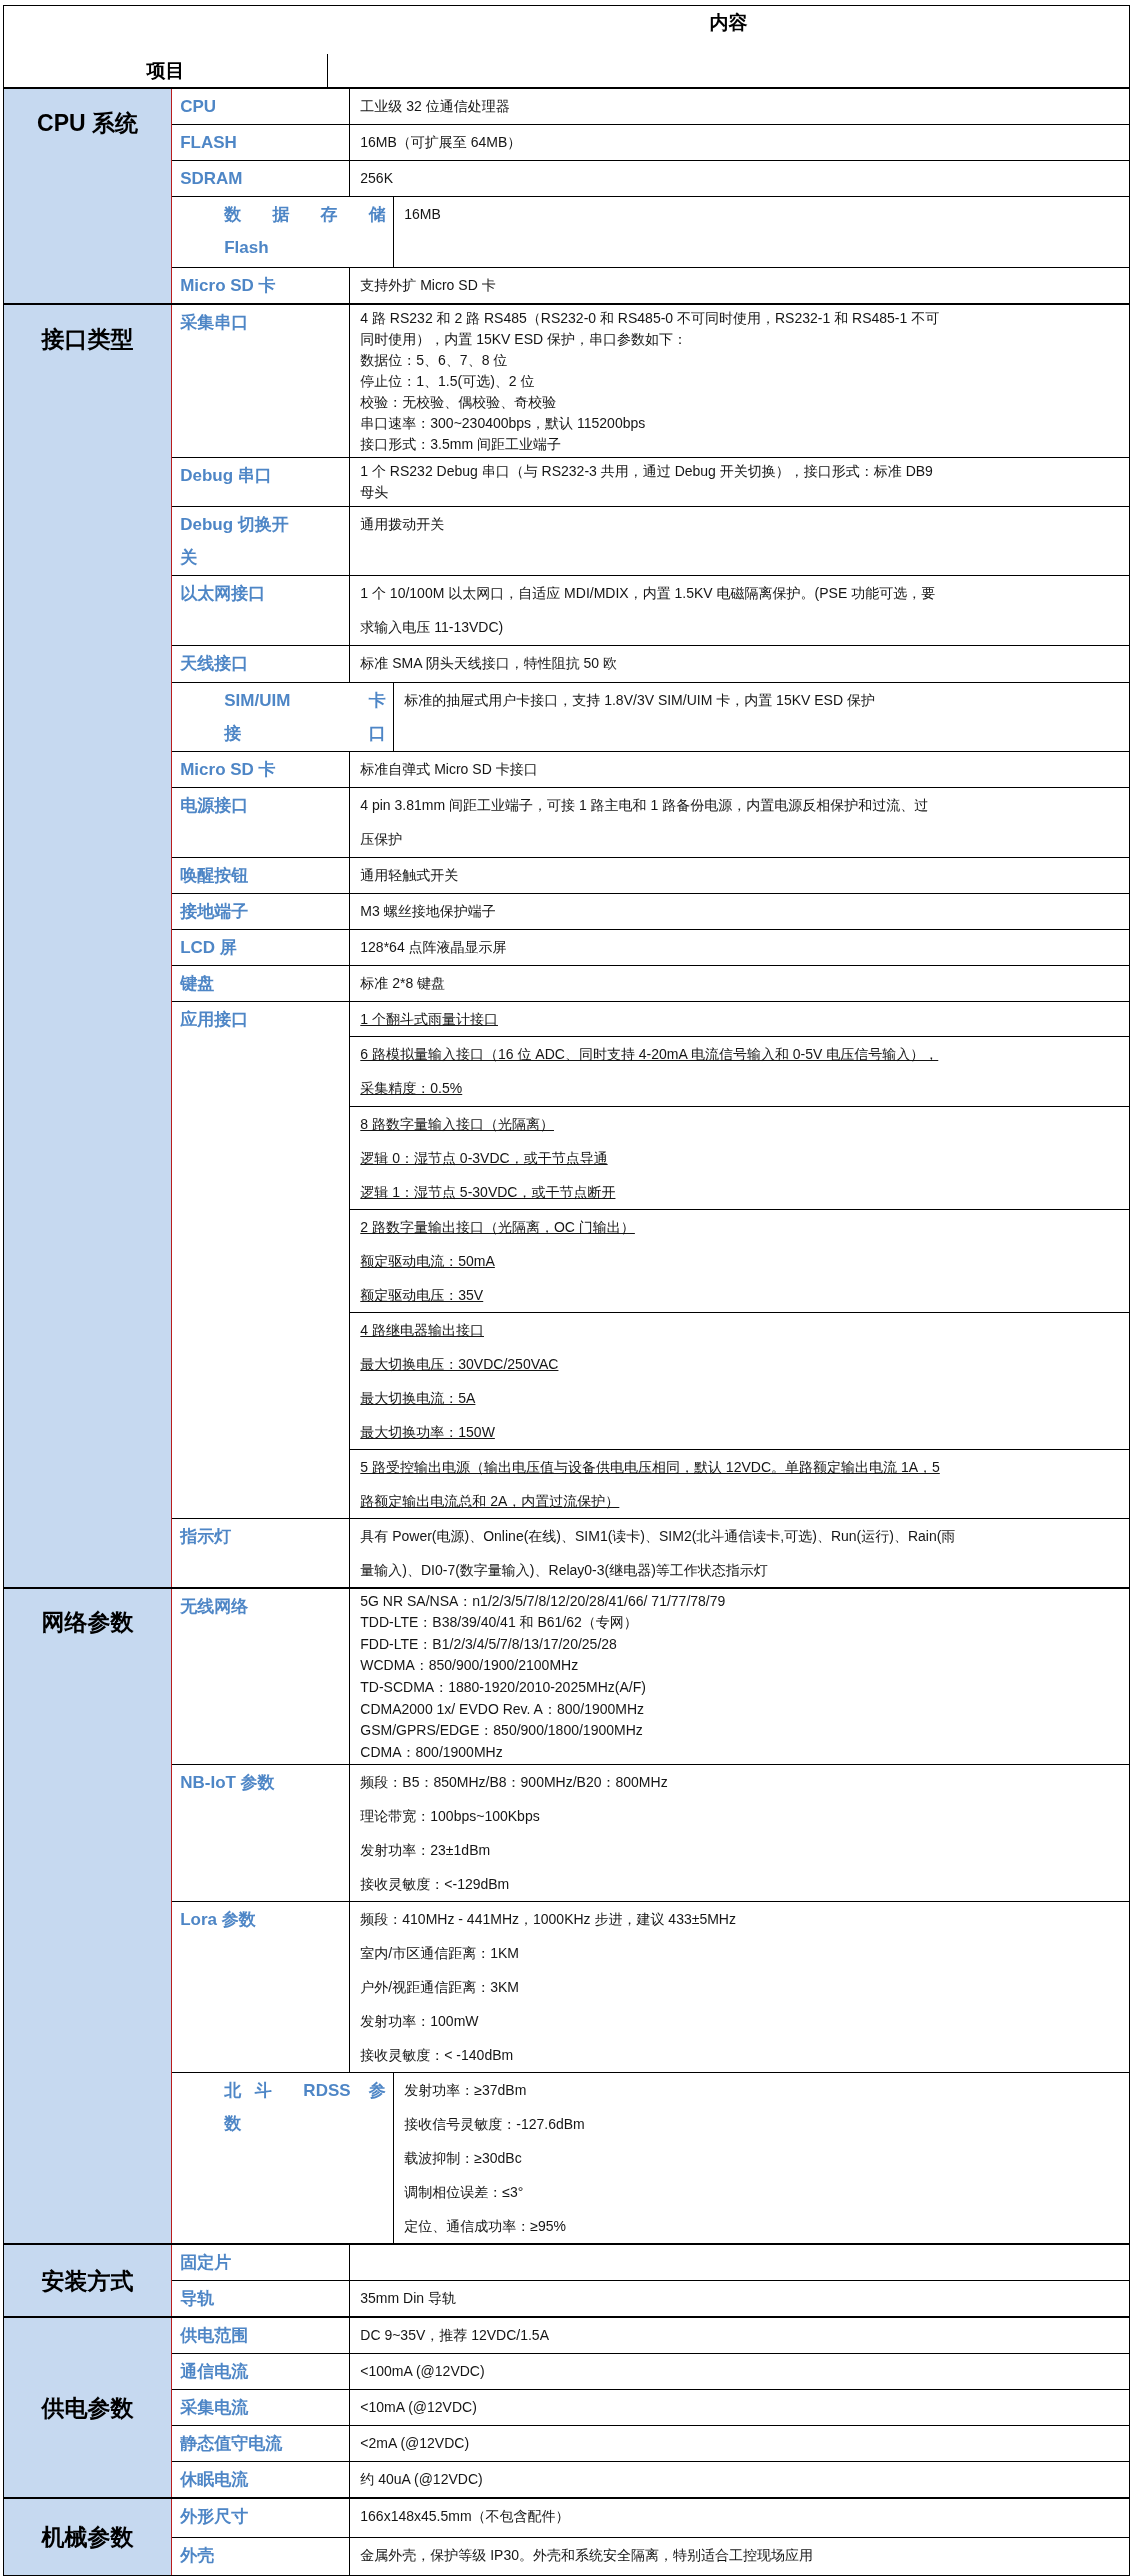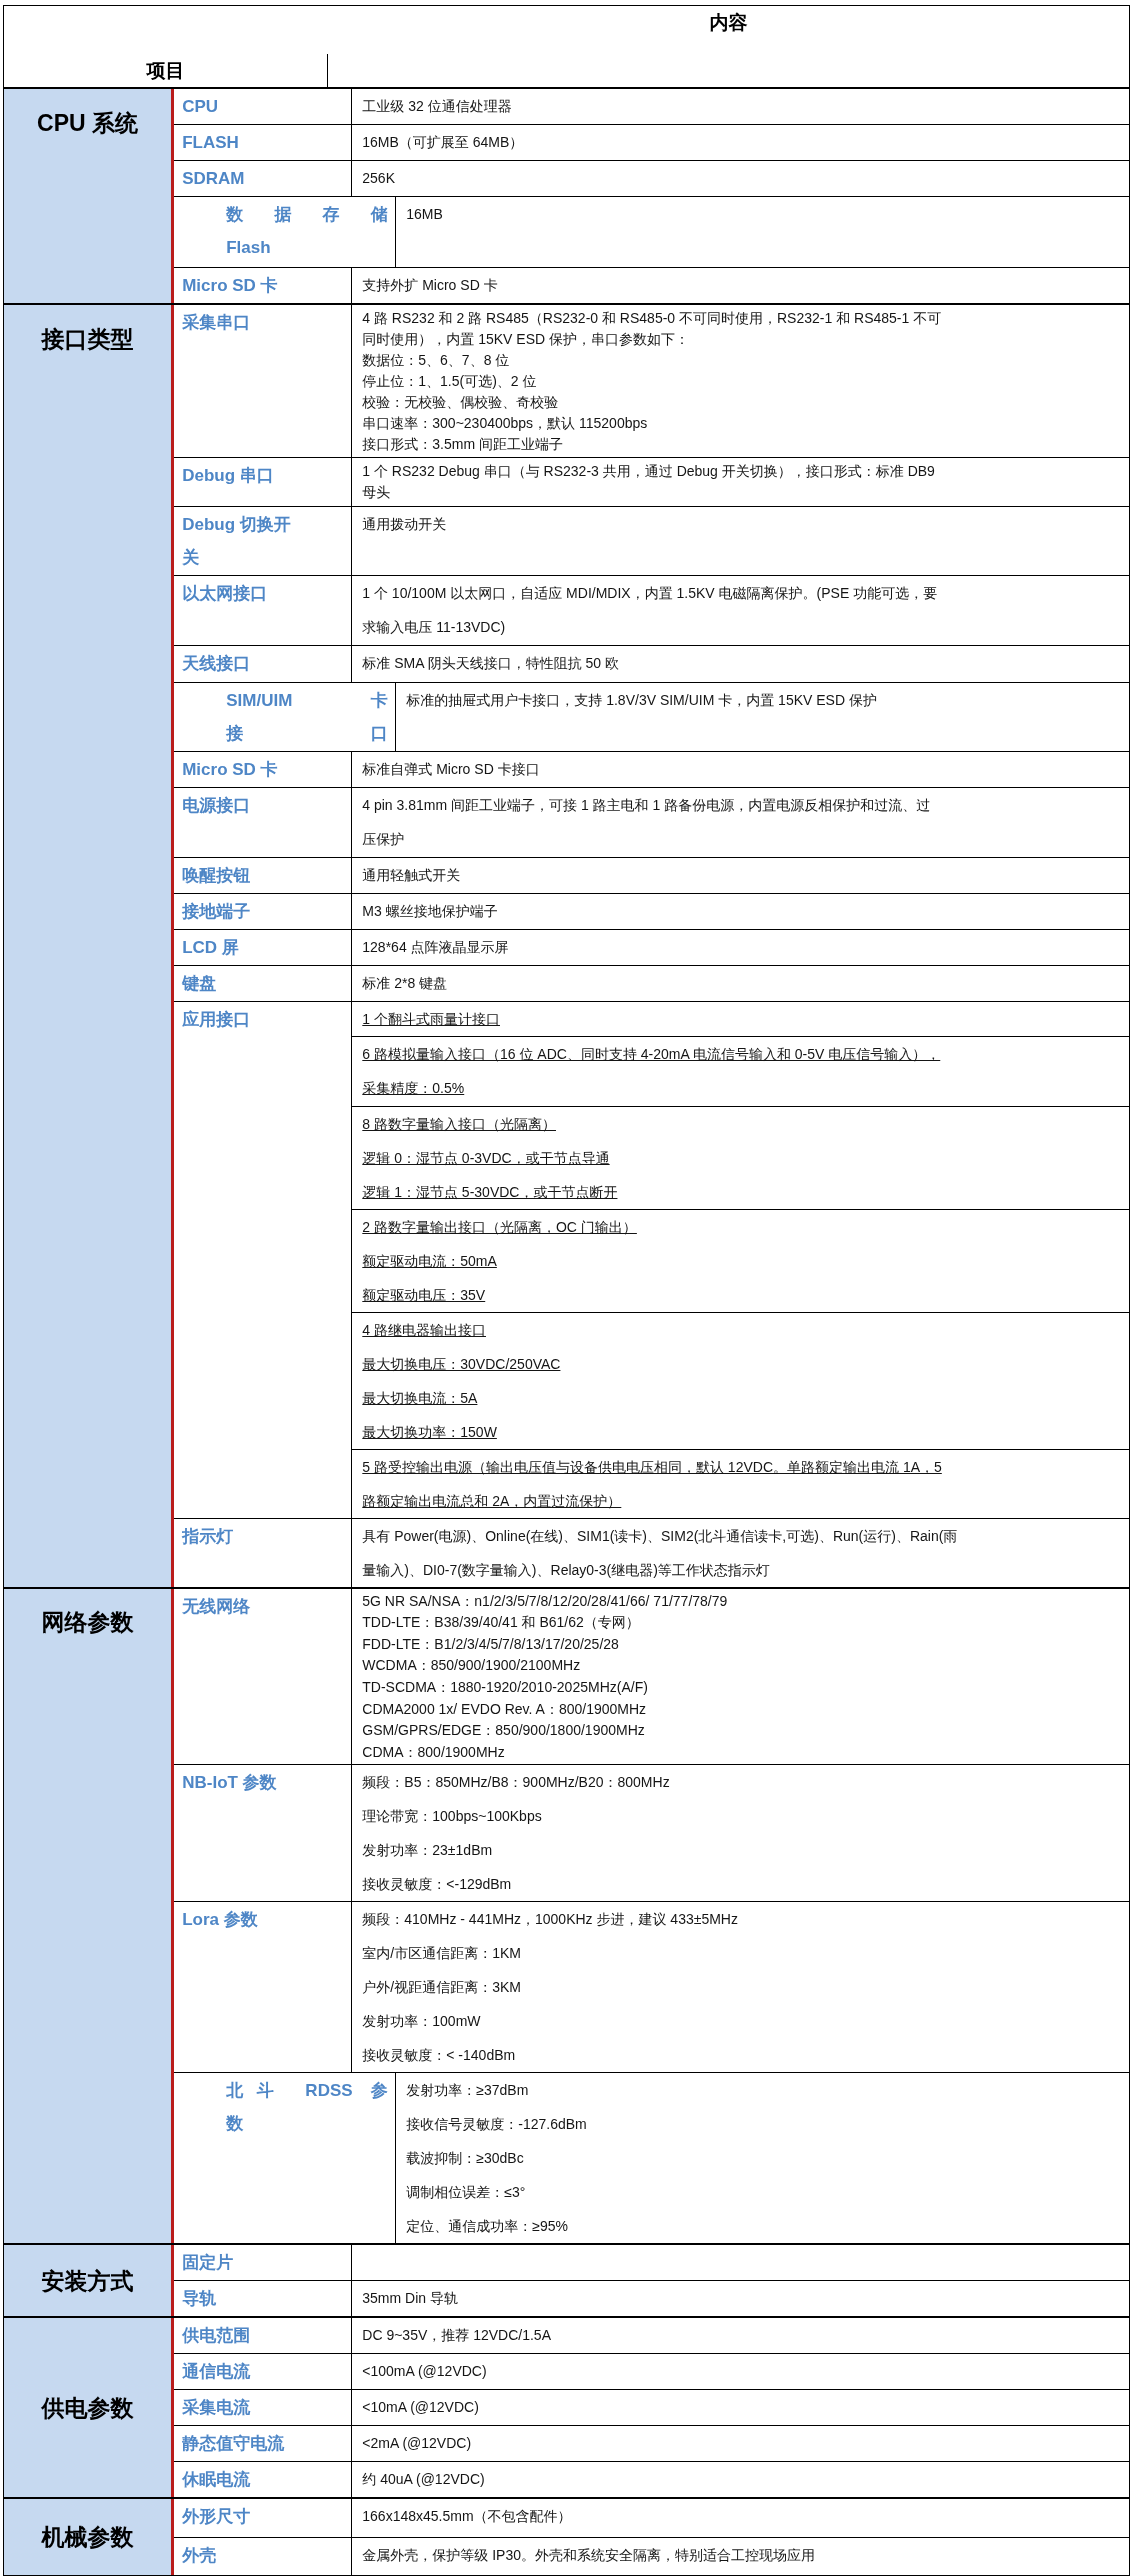--- a/index.html
+++ b/index.html
@@ -6,21 +6,21 @@
   body{font-family:"Liberation Sans","DejaVu Sans",sans-serif;color:#111;width:1133px;}
   .spec-table{width:1125px;margin:5.2px auto 23px auto;border:1.5px solid #000;background:#fff;}
   
   .thead{display:flex;border-bottom:2.6px solid #000;}
   .th{font-size:19px;font-weight:700;text-align:center;line-height:33px;min-height:33px;color:#000;}
   .th.item{width:323px;border-right:1px solid #000;margin-top:48px;}
   .th.cont{flex:1;}
   
   .group{display:flex;}
   .group + .group{border-top:2.6px solid #000;}
-  .gcell{width:167px;background:#c6d9f0;border-right:3px solid #b91c1c;
+  .gcell{width:167px;background:#c6d9f0;border-right:1px solid #b91c1c;
          display:flex;justify-content:center;align-items:center;
          font-size:23px;font-weight:700;color:#000;text-align:center;line-height:1.25;
          flex-shrink:0;}
   .gcell.top{align-items:flex-start;padding-top:19.6px;}
   .rows{flex:1;display:flex;flex-direction:column;min-width:0;}
   .row{display:flex;min-width:0;}
   .row + .row{border-top:1.5px double #000;}
   .sub{width:178px;flex-shrink:0;border-right:1px solid #000;
        color:#4e86c6;font-weight:700;font-size:17px;line-height:33px;
        padding:1px 7.2px 1px 8.2px;white-space:pre-line;box-sizing:border-box;}

